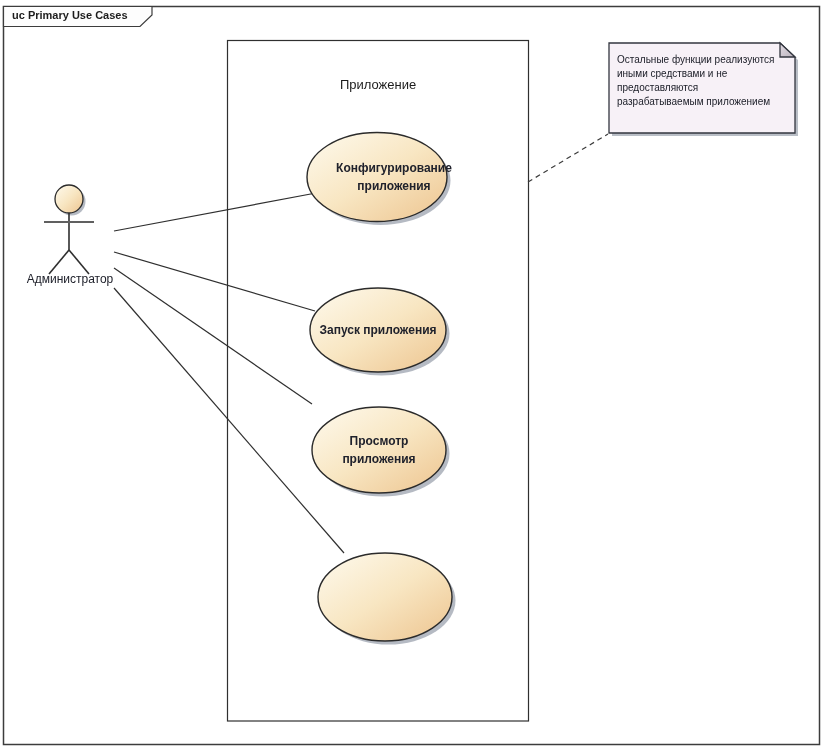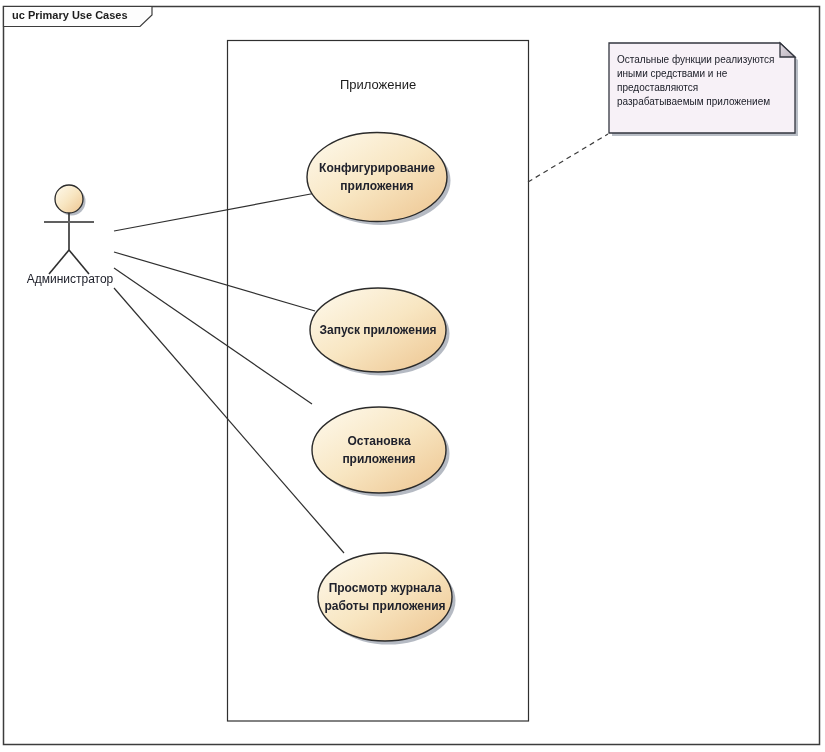--- a/index.html
+++ b/index.html
@@ -21,21 +21,21 @@
     left:227px;top:46px;width:302px;
     font-size:13px;text-align:center;color:#1c1c1c;margin-top:31px;
   }
   .uc-label{
     width:180px;height:80px;
     display:flex;align-items:center;justify-content:center;
     text-align:center;
     font-size:12px;font-weight:bold;line-height:18px;
     white-space:pre-line;
   }
-  .uc1{left:287px;top:137px;}
+  .uc1{left:304px;top:137px;}
   .uc2{left:288px;top:290px;text-align:center;}
   .uc3{left:289px;top:410px;}
   .uc4{left:295px;top:557px;}
   .actor-label{
     left:0px;top:272px;width:140px;
     text-align:center;
     font-size:12px;font-weight:normal;
   }
   .note-text{
     left:617px;top:53px;width:176px;
@@ -98,23 +98,21 @@
       <line x1="69" y1="250" x2="89" y2="274" stroke="#2f2f2f" stroke-width="1.6"></line>
     </g>
   </svg>
 
   <div class="txt frame-title">uc Primary Use Cases</div>
   <div class="txt boundary-label">Приложение</div>
 
   <div class="txt uc-label uc1">Конфигурирование
 приложения</div>
   <div class="txt uc-label uc2">Запуск приложения</div>
-  <div class="txt uc-label uc3">Остановка
+  <div class="txt uc-label uc3">Просмотр
 приложения</div>
-  <div class="txt uc-label uc4">Просмотр журнала
-работы приложения</div>
 
   <div class="txt actor-label">Администратор</div>
   <div class="txt note-text">Остальные функции реализуются
 иными средствами и не
 предоставляются
 разрабатываемым приложением</div>
 </div>
 
 </body></html>

